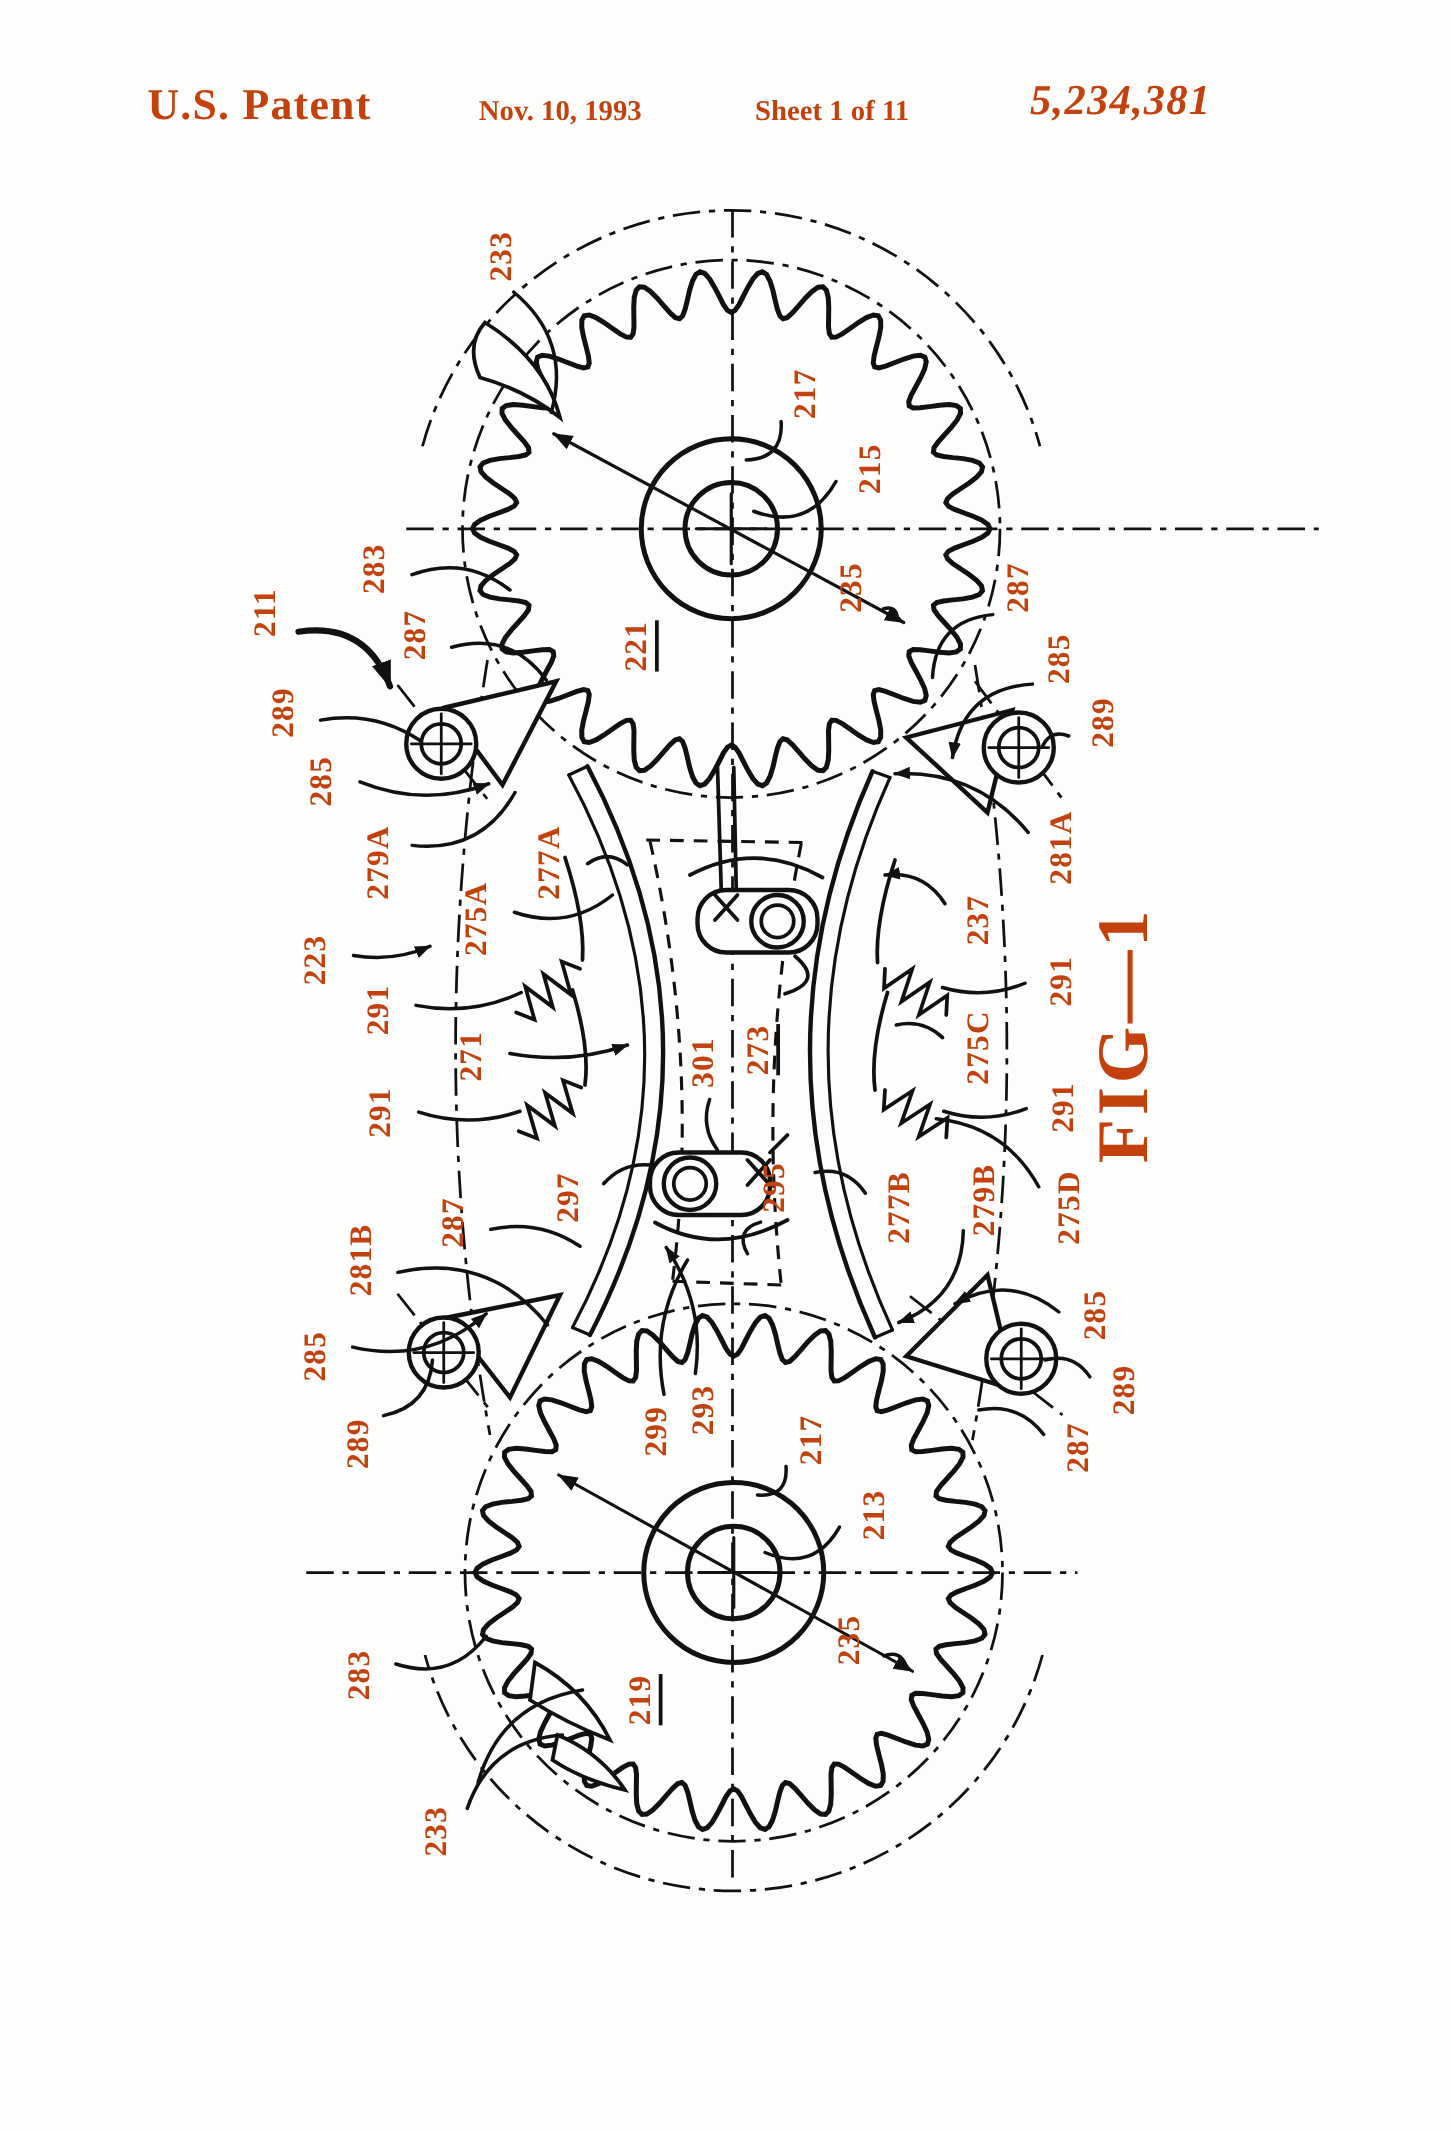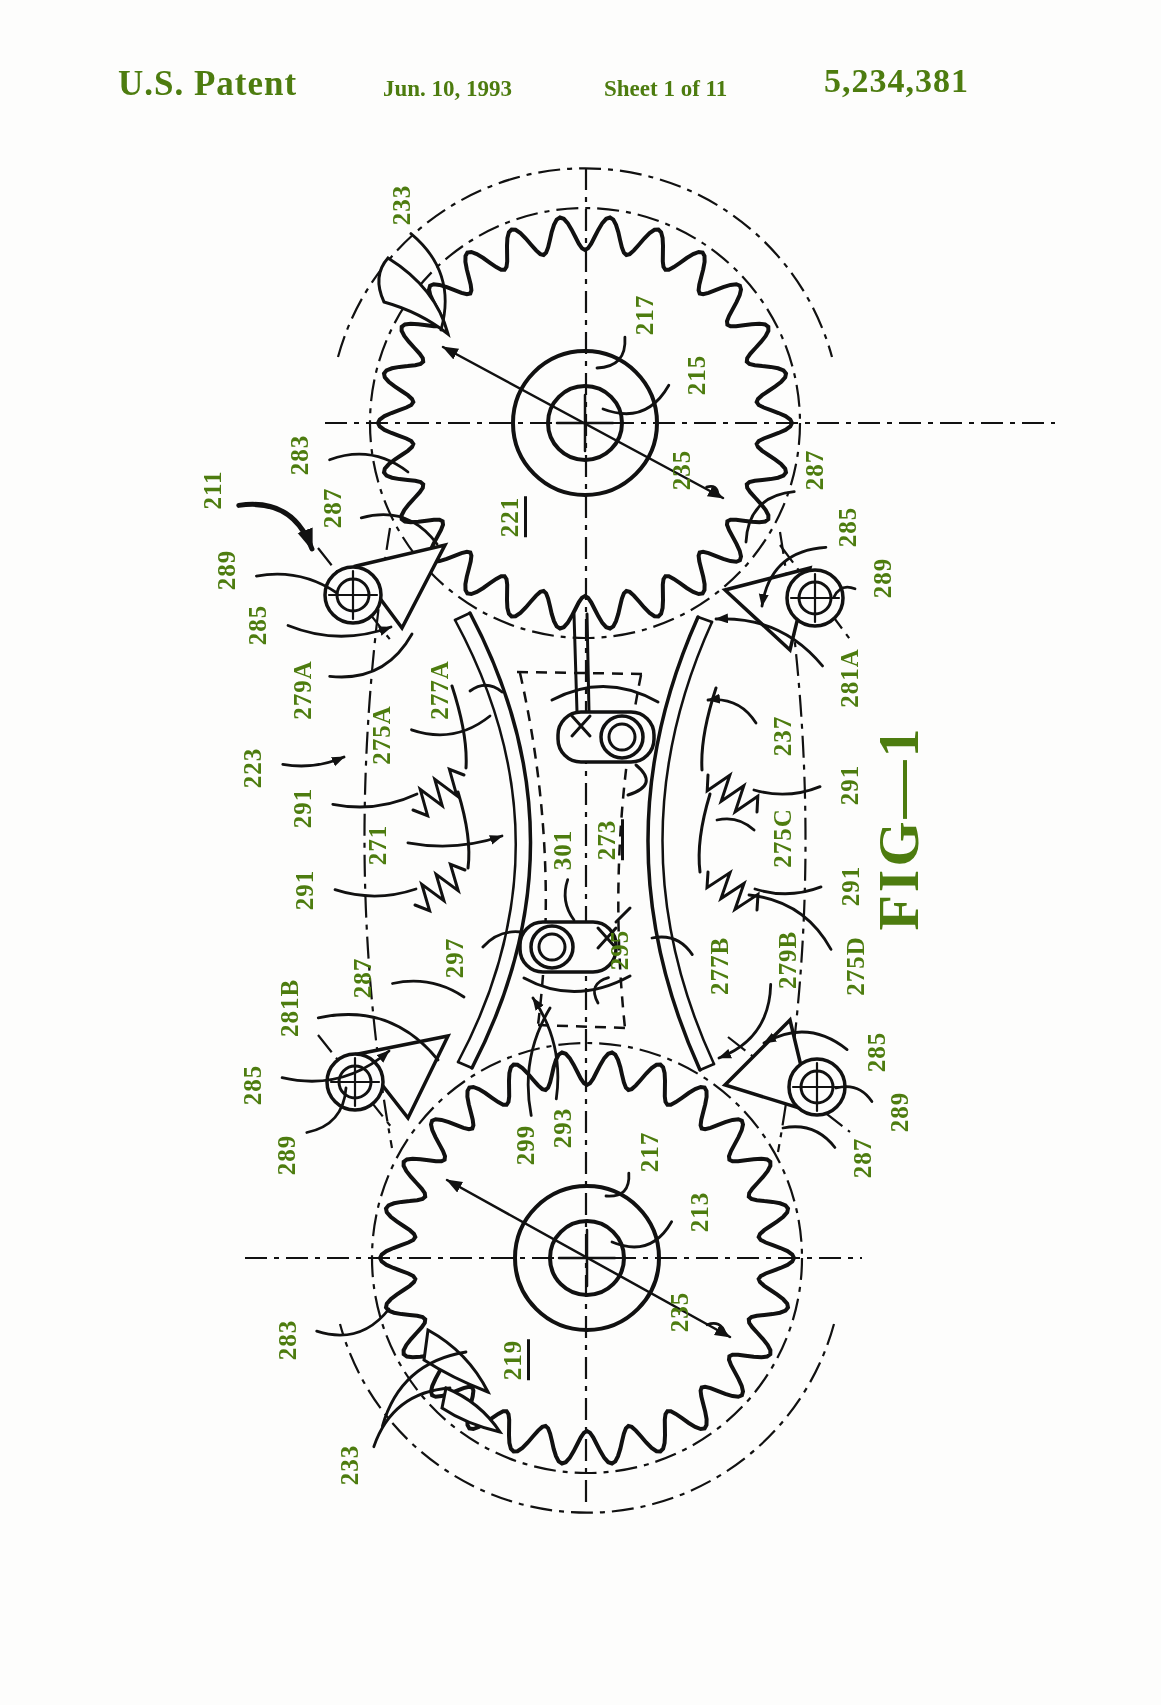--- a/index.html
+++ b/index.html
@@ -1,23 +1,23 @@
 <!DOCTYPE html>
 <html><head>
 <meta charset="utf-8">
 <style>
   html,body{margin:0;padding:0;background:#777;}
   .page{position:relative;width:1161px;height:1705px;background:#fdfdfc;margin:0 auto;
-        font-family:"Liberation Serif",serif;color:#4d7c0f;overflow:hidden;}
+        font-family:"Liberation Serif",serif;color:#c2410c;overflow:hidden;}
   
   .hdr-item{position:absolute;font-weight:bold;white-space:nowrap;}
   .hdr-title{left:118px;top:64px;font-size:35px;letter-spacing:1px;}
   .hdr-date{left:383px;top:76px;font-size:23px;}
   .hdr-sheet{left:604px;top:76px;font-size:23px;}
-  .hdr-patnum{left:824px;top:62px;font-size:34px;letter-spacing:1px;}
+  .hdr-patnum{left:824px;top:62px;font-size:34px;letter-spacing:1px;font-style:italic;}
   
   .fig{position:absolute;left:0;top:0;width:1161px;height:1705px;}
   svg{position:absolute;left:0;top:0;}
   .ink{stroke:#111;fill:none;stroke-linecap:round;}
   .w4{stroke-width:4;} .w35{stroke-width:3.5;} .w3{stroke-width:3;} .w25{stroke-width:2.5;} .w2{stroke-width:2.2;}
   .dd{stroke:#111;fill:none;stroke-width:2.2;stroke-dasharray:22 7 5 7;}
   .dsh{stroke:#111;fill:none;stroke-width:2.5;stroke-dasharray:11 8;}
   .wht{fill:#fdfdfc;}
   .lead{stroke:#111;fill:none;stroke-width:2.8;stroke-linecap:round;}
   .lead.thick{stroke-width:5;}
@@ -27,21 +27,21 @@
   .lbl .u{border-bottom:3px solid #111;padding-bottom:1px;}
   .caption{position:absolute;transform:translate(-50%,-50%) rotate(-90deg);
        font-weight:bold;font-size:58px;letter-spacing:3px;white-space:nowrap;}
 </style>
 </head>
 <body>
 
 <div class="page">
 
   <div class="hdr-item hdr-title">U.S. Patent</div>
-  <div class="hdr-item hdr-date">Jun. 10, 1993</div>
+  <div class="hdr-item hdr-date">Nov. 10, 1993</div>
   <div class="hdr-item hdr-sheet">Sheet 1 of 11</div>
   <div class="hdr-item hdr-patnum">5,234,381</div>
 
   <div class="fig">
     <svg id="drawing" width="1161" height="1705" viewBox="0 0 1161 1705">
       <defs>
         <marker id="arr" markerWidth="15" markerHeight="12" refX="12" refY="5" orient="auto" markerUnits="userSpaceOnUse">
           <path d="M0 0 L13 5 L0 10 Z" fill="#111"></path>
         </marker>
         <marker id="arrBig" markerWidth="26" markerHeight="20" refX="20" refY="8" orient="auto" markerUnits="userSpaceOnUse">

